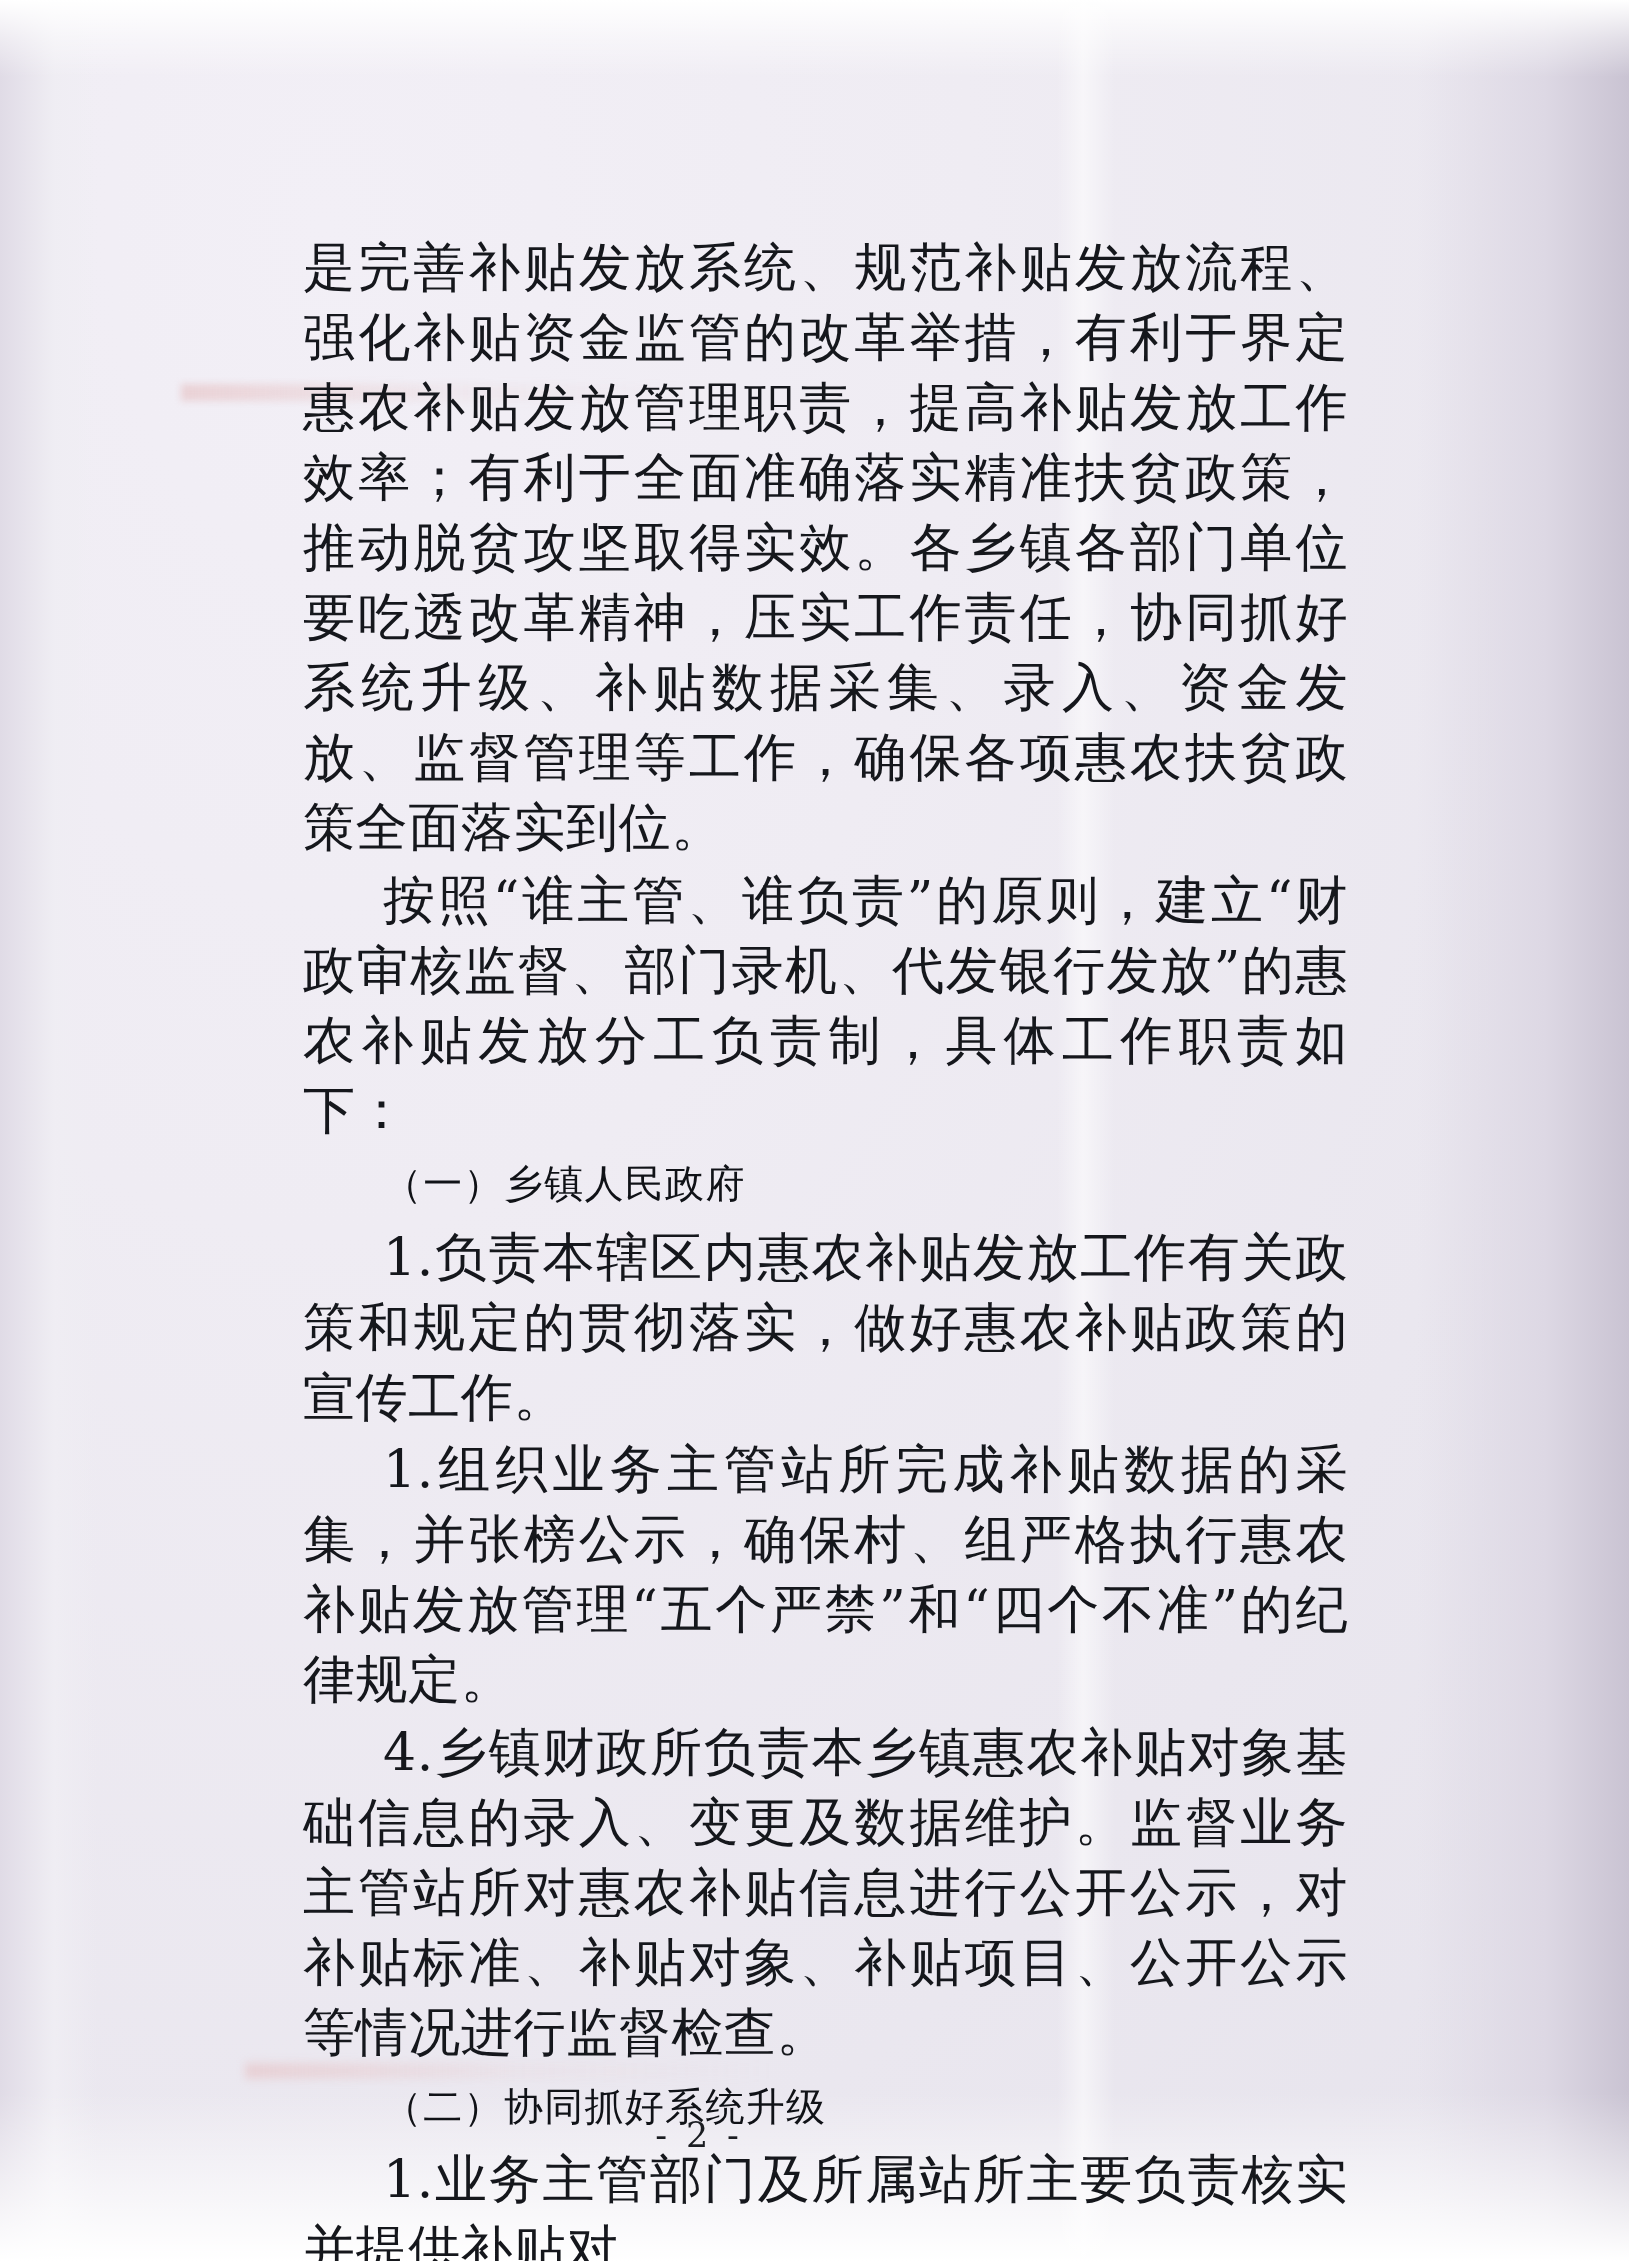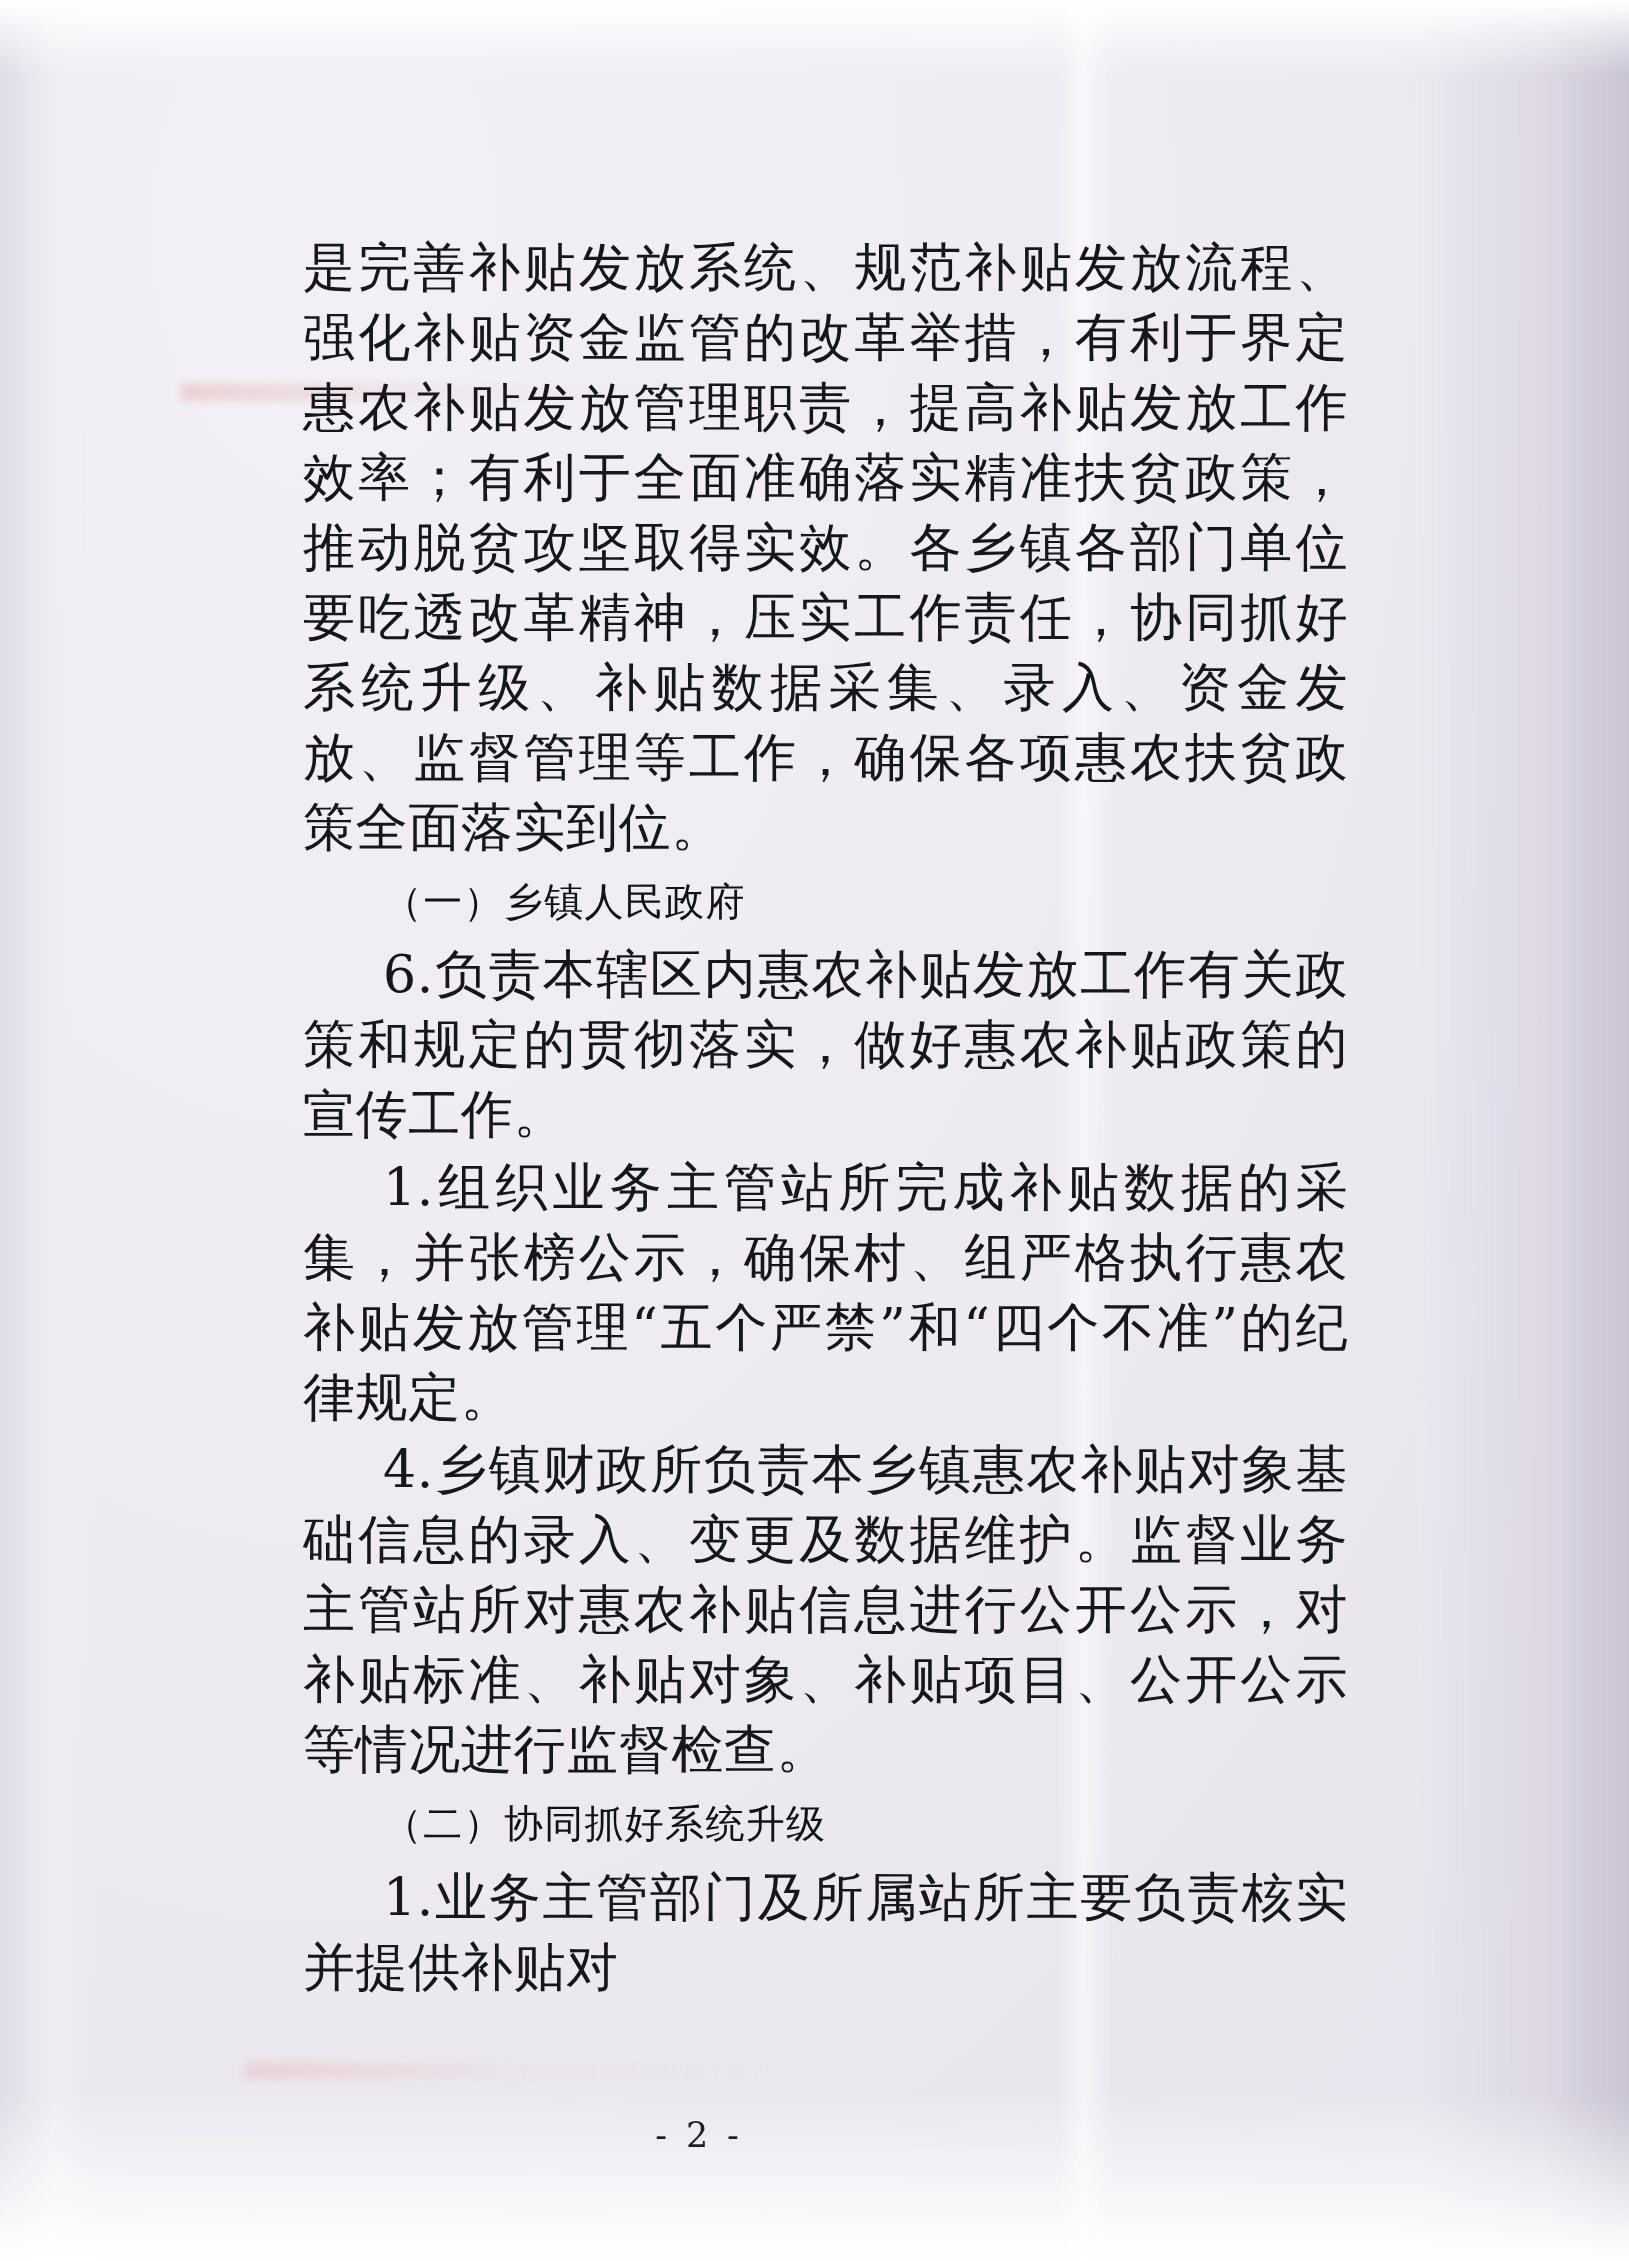--- a/index.html
+++ b/index.html
@@ -145,24 +145,25 @@
   <div class="tint-bottom"></div>
   <div class="fold"></div>
   <div class="smudge-a"></div>
   <div class="smudge-b"></div>
 
   <div class="content">
 
     <p class="para body-line">是完善补贴发放系统、规范补贴发放流程、强化补贴资金监管的改革举措，有利于界定惠农补贴发放管理职责，提高补贴发放工作效率；有利于全面准确落实精准扶贫政策，推动脱贫攻坚取得实效。各乡镇各部门单位要吃透改革精神，压实工作责任，协同抓好系统升级、补贴数据采集、录入、资金发放、监督管理等工作，确保各项惠农扶贫政策全面落实到位。</p>
 
 
+    <p class="para body-line indent">按照“谁主管、谁负责”的原则，建立“财政审核监督、部门录机、代发银行发放”的惠农补贴发放分工负责制，具体工作职责如下：</p>
 
     <p class="subheading">（一）乡镇人民政府</p>
 
-    <p class="para body-line indent">6.负责本辖区内惠农补贴发放工作有关政策和规定的贯彻落实，做好惠农补贴政策的宣传工作。</p>
+    <p class="para body-line indent">1.负责本辖区内惠农补贴发放工作有关政策和规定的贯彻落实，做好惠农补贴政策的宣传工作。</p>
 
     <p class="para body-line indent">1.组织业务主管站所完成补贴数据的采集，并张榜公示，确保村、组严格执行惠农补贴发放管理“五个严禁”和“四个不准”的纪律规定。</p>
 
     <p class="para body-line indent">4.乡镇财政所负责本乡镇惠农补贴对象基础信息的录入、变更及数据维护。监督业务主管站所对惠农补贴信息进行公开公示，对补贴标准、补贴对象、补贴项目、公开公示等情况进行监督检查。</p>
 
     <p class="subheading">（二）协同抓好系统升级</p>
 
     <p class="para body-line indent">1.业务主管部门及所属站所主要负责核实并提供补贴对</p>
 
   </div>

